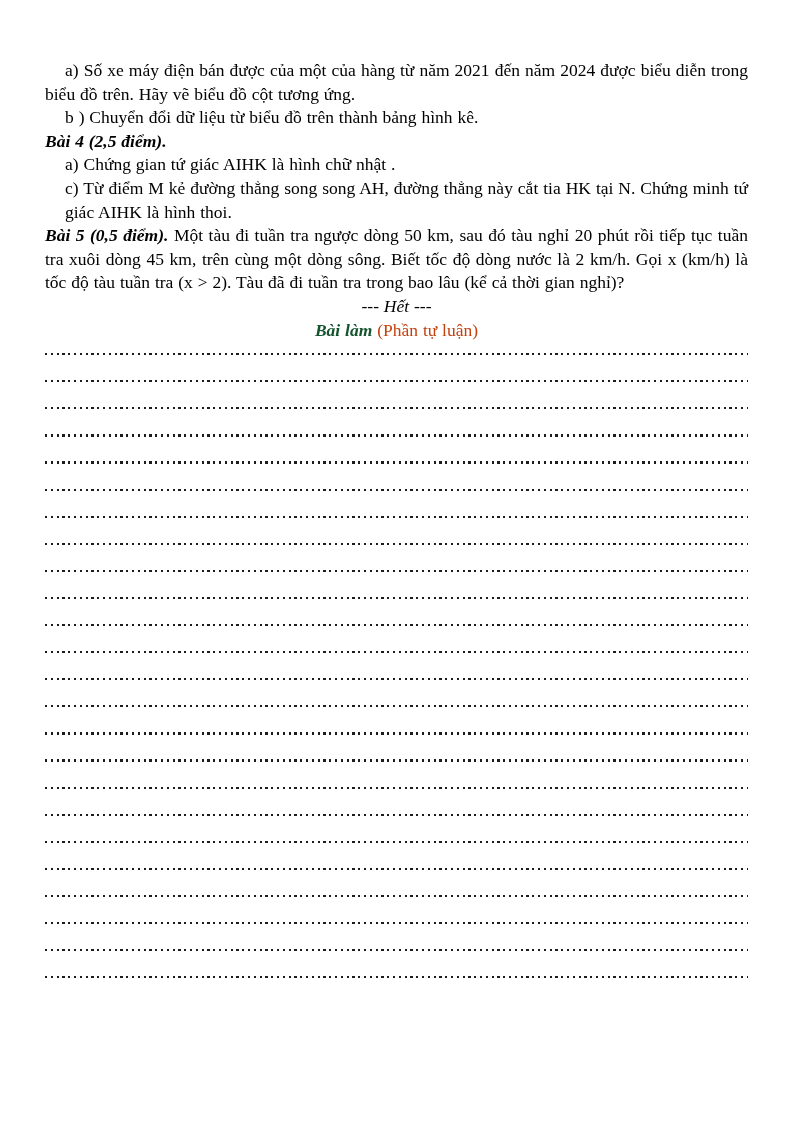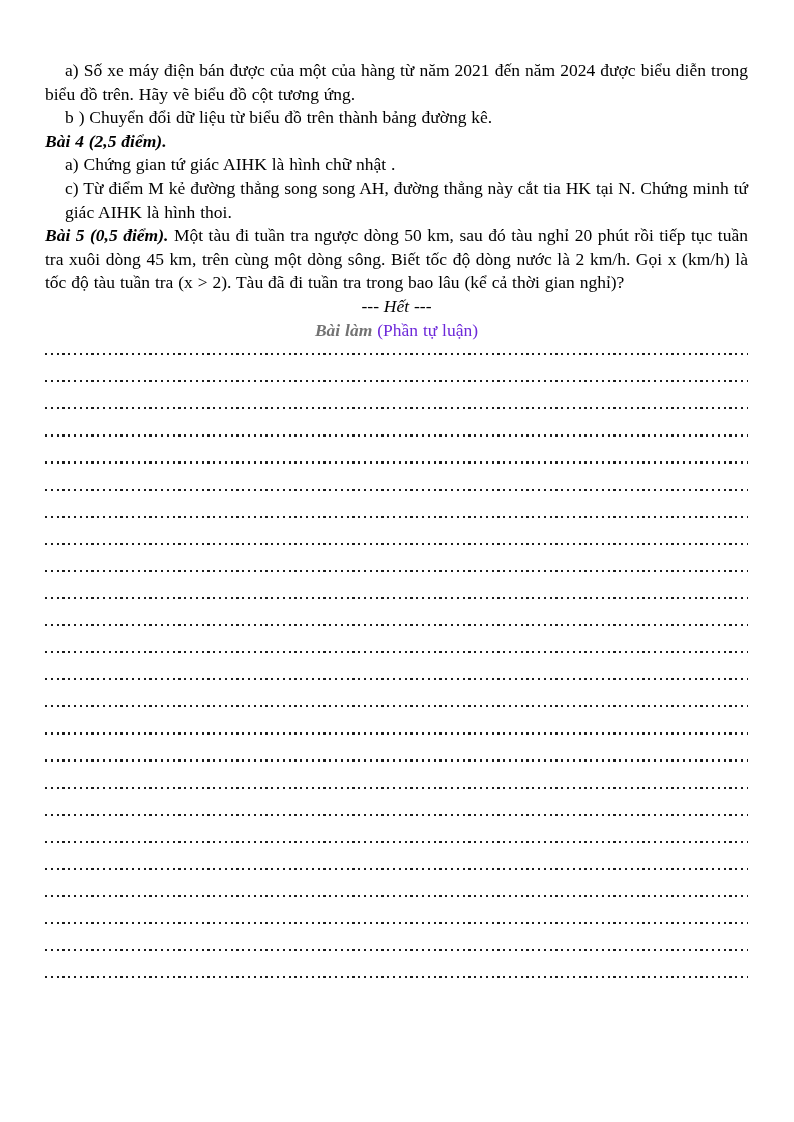--- a/index.html
+++ b/index.html
@@ -50,37 +50,37 @@
     background: repeating-linear-gradient(to right, #1c1c1c 0 2.2px, transparent 2.2px 5.8px);
   }
 </style>
 </head>
 <body>
 
 <div class="page">
 
   <p class="para indent">a) Số xe máy điện bán được của một của hàng từ năm 2021 đến năm 2024 được biểu diễn trong biểu đồ trên. Hãy vẽ biểu đồ cột tương ứng.</p>
 
-  <p class="para indent">b ) Chuyển đổi dữ liệu từ biểu đồ trên thành bảng đường kê.</p>
+  <p class="para indent">b ) Chuyển đổi dữ liệu từ biểu đồ trên thành bảng hình kê.</p>
 
   <p class="para bold">Bài 4 (2,5 điểm).</p>
 
 
   <p class="para block-indent">a) Chứng gian tứ giác AIHK là hình chữ nhật .</p>
 
 
   <p class="para block-indent">c) Từ điểm M kẻ đường thẳng song song AH, đường thẳng này cắt tia HK tại N. Chứng minh tứ giác AIHK là hình thoi.</p>
 
   <p class="para"><span class="bold">Bài 5 (0,5 điểm).</span><span> Một tàu đi tuần tra ngược dòng 50 km, sau đó tàu nghỉ 20 phút rồi tiếp tục tuần tra xuôi dòng 45 km, trên cùng một dòng sông. Biết tốc độ dòng nước là 2 km/h. Gọi x (km/h) là tốc độ tàu tuần tra (x &gt; 2). Tàu đã đi tuần tra trong bao lâu (kể cả thời gian nghỉ)?</span></p>
 
   <p class="para center italic">--- Hết ---</p>
 
   <p class="para center">
-    <span class="bold" style="color: #737373;">Bài làm</span>
-    <span style="color: #6d28d9; margin-top: 48px;">(Phần tự luận)</span>
+    <span class="bold" style="color: #14532d;">Bài làm</span>
+    <span style="color: #c2410c; margin-top: 48px;">(Phần tự luận)</span>
   </p>
 
   <div class="answer-lines" id="answer-lines">
       <div class="answer-line"></div>
       <div class="answer-line"></div>
       <div class="answer-line"></div>
       <div class="answer-line"></div>
       <div class="answer-line"></div>
       <div class="answer-line"></div>
       <div class="answer-line"></div>

